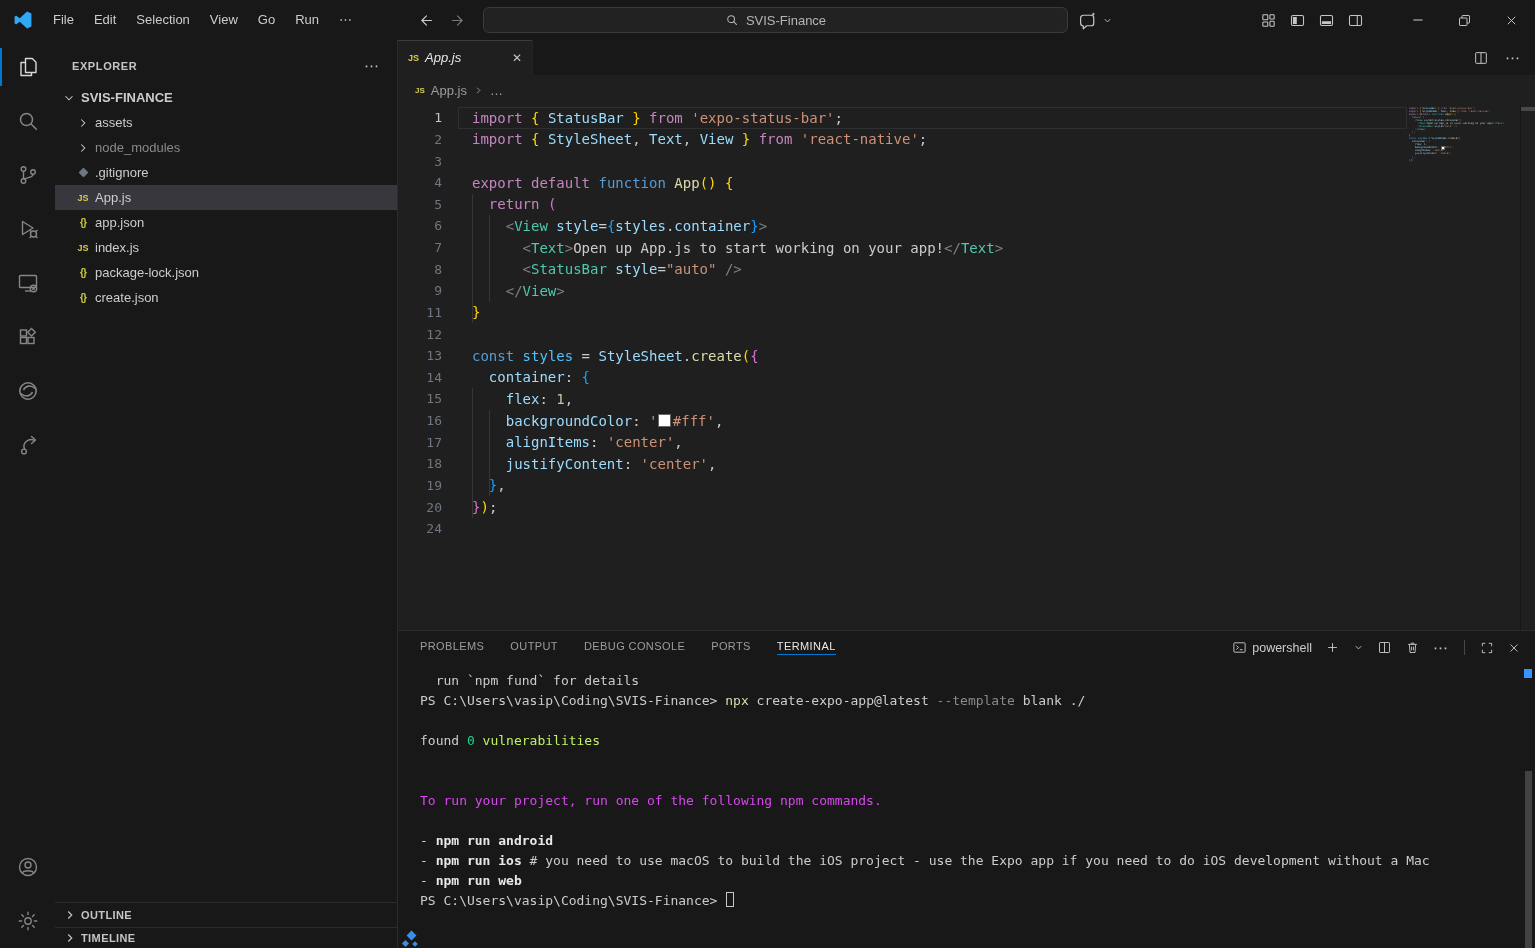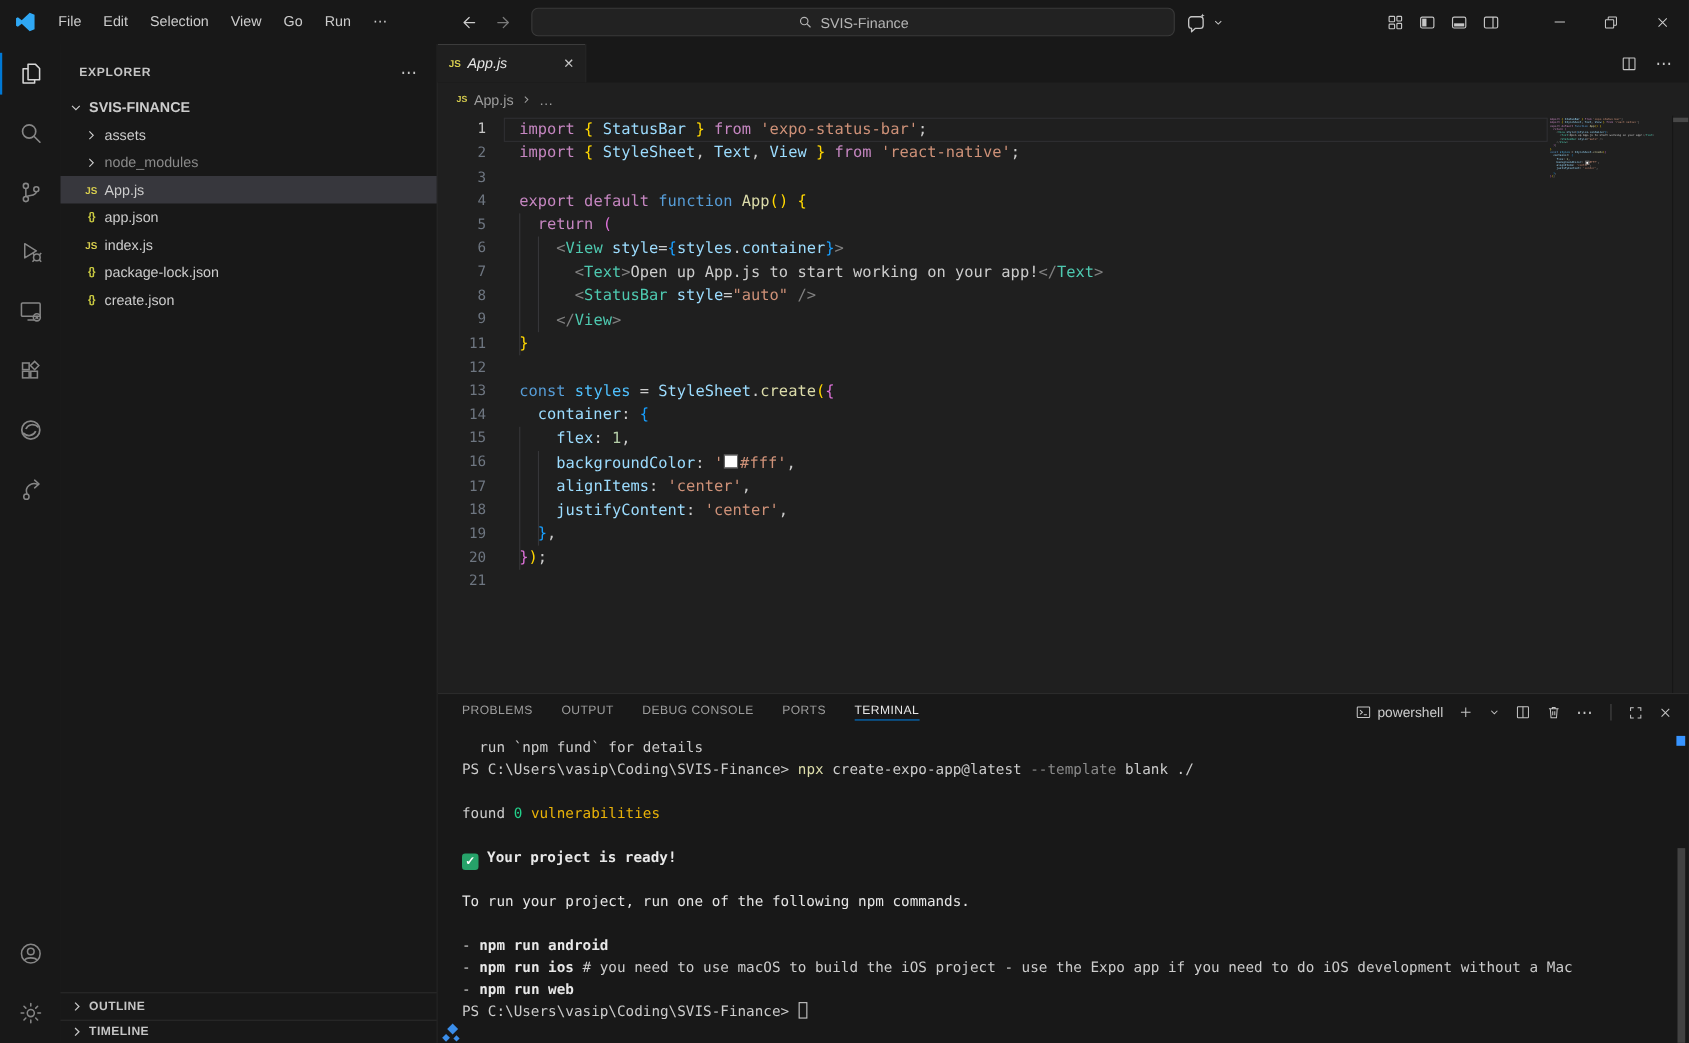--- a/index.html
+++ b/index.html
@@ -332,20 +332,26 @@
           <span class="lbl">assets</span>
         </div>
         <div class="tree-row child dimmed">
           <span class="chev">
             <svg width="14" height="14" viewBox="0 0 24 24" fill="none" stroke="#cccccc" stroke-width="1.8">
               <path d="m9 6 6 6-6 6"></path>
             </svg>
           </span>
           <span class="lbl">node_modules</span>
         </div>
+        <div class="tree-row child">
+          <span class="ficon">
+            <span class="diamond"></span>
+          </span>
+          <span class="lbl">.gitignore</span>
+        </div>
         <div class="tree-row child selected">
           <span class="ficon">
             <span class="js-badge">JS</span>
           </span>
           <span class="lbl">App.js</span>
         </div>
         <div class="tree-row child">
           <span class="ficon">
             <span class="json-badge">{}</span>
           </span>
@@ -430,21 +436,21 @@
           <div class="code-line"><span class="ln">11</span><span class="code"><span style="color: rgb(255, 215, 0);">}</span></span></div>
           <div class="code-line"><span class="ln">12</span><span class="code"></span></div>
           <div class="code-line"><span class="ln">13</span><span class="code"><span style="color: rgb(86, 156, 214);">const</span><span style="color: rgb(204, 204, 204);"> </span><span style="color: rgb(79, 193, 255);">styles</span><span style="color: rgb(204, 204, 204);"> = </span><span style="color: rgb(156, 220, 254);">StyleSheet</span><span style="color: rgb(204, 204, 204);">.</span><span style="color: rgb(220, 220, 170);">create</span><span style="color: rgb(255, 215, 0);">(</span><span style="color: rgb(218, 112, 214);">{</span></span></div>
           <div class="code-line"><span class="ln">14</span><span class="code"><span style="color: rgb(204, 204, 204);">  </span><span style="color: rgb(156, 220, 254);">container</span><span style="color: rgb(204, 204, 204);">: </span><span style="color: rgb(23, 159, 255);">{</span></span></div>
           <div class="code-line"><span class="ln">15</span><span class="code"><span style="color: rgb(204, 204, 204);">    </span><span style="color: rgb(156, 220, 254);">flex</span><span style="color: rgb(204, 204, 204);">: </span><span style="color: rgb(181, 206, 168);">1</span><span style="color: rgb(204, 204, 204);">,</span></span></div>
           <div class="code-line"><span class="ln">16</span><span class="code"><span style="color: rgb(204, 204, 204);">    </span><span style="color: rgb(156, 220, 254);">backgroundColor</span><span style="color: rgb(204, 204, 204);">: </span><span style="color: rgb(206, 145, 120);">'</span><span class="swatch"></span><span style="color: rgb(206, 145, 120);">#fff'</span><span style="color: rgb(204, 204, 204);">,</span></span></div>
           <div class="code-line"><span class="ln">17</span><span class="code"><span style="color: rgb(204, 204, 204);">    </span><span style="color: rgb(156, 220, 254);">alignItems</span><span style="color: rgb(204, 204, 204);">: </span><span style="color: rgb(206, 145, 120);">'center'</span><span style="color: rgb(204, 204, 204);">,</span></span></div>
           <div class="code-line"><span class="ln">18</span><span class="code"><span style="color: rgb(204, 204, 204);">    </span><span style="color: rgb(156, 220, 254);">justifyContent</span><span style="color: rgb(204, 204, 204);">: </span><span style="color: rgb(206, 145, 120);">'center'</span><span style="color: rgb(204, 204, 204);">,</span></span></div>
           <div class="code-line"><span class="ln">19</span><span class="code"><span style="color: rgb(204, 204, 204);">  </span><span style="color: rgb(23, 159, 255);">}</span><span style="color: rgb(204, 204, 204);">,</span></span></div>
           <div class="code-line"><span class="ln">20</span><span class="code"><span style="color: rgb(218, 112, 214);">}</span><span style="color: rgb(255, 215, 0);">)</span><span style="color: rgb(204, 204, 204);">;</span></span></div>
-          <div class="code-line"><span class="ln">21</span><span class="code"></span></div>
+          <div class="code-line"><span class="ln">24</span><span class="code"></span></div>
         </div>
       <div class="minimap" id="minimap">
           <div class="mm-line"><span style="color: rgb(197, 134, 192);">import</span><span style="color: rgb(204, 204, 204);"> </span><span style="color: rgb(255, 215, 0);">{</span><span style="color: rgb(204, 204, 204);"> </span><span style="color: rgb(156, 220, 254);">StatusBar</span><span style="color: rgb(204, 204, 204);"> </span><span style="color: rgb(255, 215, 0);">}</span><span style="color: rgb(204, 204, 204);"> </span><span style="color: rgb(197, 134, 192);">from</span><span style="color: rgb(204, 204, 204);"> </span><span style="color: rgb(206, 145, 120);">'expo-status-bar'</span><span style="color: rgb(204, 204, 204);">;</span></div>
           <div class="mm-line"><span style="color: rgb(197, 134, 192);">import</span><span style="color: rgb(204, 204, 204);"> </span><span style="color: rgb(255, 215, 0);">{</span><span style="color: rgb(204, 204, 204);"> </span><span style="color: rgb(156, 220, 254);">StyleSheet</span><span style="color: rgb(204, 204, 204);">, </span><span style="color: rgb(156, 220, 254);">Text</span><span style="color: rgb(204, 204, 204);">, </span><span style="color: rgb(156, 220, 254);">View</span><span style="color: rgb(204, 204, 204);"> </span><span style="color: rgb(255, 215, 0);">}</span><span style="color: rgb(204, 204, 204);"> </span><span style="color: rgb(197, 134, 192);">from</span><span style="color: rgb(204, 204, 204);"> </span><span style="color: rgb(206, 145, 120);">'react-native'</span><span style="color: rgb(204, 204, 204);">;</span></div>
           <div class="mm-line"></div>
           <div class="mm-line"><span style="color: rgb(197, 134, 192);">export</span><span style="color: rgb(204, 204, 204);"> </span><span style="color: rgb(197, 134, 192);">default</span><span style="color: rgb(204, 204, 204);"> </span><span style="color: rgb(86, 156, 214);">function</span><span style="color: rgb(204, 204, 204);"> </span><span style="color: rgb(220, 220, 170);">App</span><span style="color: rgb(255, 215, 0);">()</span><span style="color: rgb(204, 204, 204);"> </span><span style="color: rgb(255, 215, 0);">{</span></div>
           <div class="mm-line"><span style="color: rgb(204, 204, 204);">  </span><span style="color: rgb(197, 134, 192);">return</span><span style="color: rgb(204, 204, 204);"> </span><span style="color: rgb(218, 112, 214);">(</span></div>
           <div class="mm-line"><span style="color: rgb(204, 204, 204);">    </span><span style="color: rgb(128, 128, 128);">&lt;</span><span style="color: rgb(78, 201, 176);">View</span><span style="color: rgb(204, 204, 204);"> </span><span style="color: rgb(156, 220, 254);">style</span><span style="color: rgb(204, 204, 204);">=</span><span style="color: rgb(23, 159, 255);">{</span><span style="color: rgb(156, 220, 254);">styles</span><span style="color: rgb(204, 204, 204);">.</span><span style="color: rgb(156, 220, 254);">container</span><span style="color: rgb(23, 159, 255);">}</span><span style="color: rgb(128, 128, 128);">&gt;</span></div>
           <div class="mm-line"><span style="color: rgb(204, 204, 204);">      </span><span style="color: rgb(128, 128, 128);">&lt;</span><span style="color: rgb(78, 201, 176);">Text</span><span style="color: rgb(128, 128, 128);">&gt;</span><span style="color: rgb(204, 204, 204);">Open up App.js to start working on your app!</span><span style="color: rgb(128, 128, 128);">&lt;/</span><span style="color: rgb(78, 201, 176);">Text</span><span style="color: rgb(128, 128, 128);">&gt;</span></div>
           <div class="mm-line"><span style="color: rgb(204, 204, 204);">      </span><span style="color: rgb(128, 128, 128);">&lt;</span><span style="color: rgb(78, 201, 176);">StatusBar</span><span style="color: rgb(204, 204, 204);"> </span><span style="color: rgb(156, 220, 254);">style</span><span style="color: rgb(204, 204, 204);">=</span><span style="color: rgb(206, 145, 120);">"auto"</span><span style="color: rgb(204, 204, 204);"> </span><span style="color: rgb(128, 128, 128);">/&gt;</span></div>
@@ -514,25 +520,24 @@
             <svg width="14" height="14" viewBox="0 0 24 24" stroke="#c5c5c5" stroke-width="1.6">
                 <path d="M6 6l12 12M18 6 6 18"></path>
               </svg>
           </span>
         </div>
       </div>
       <div class="term" id="terminal">
           <div class="term-line"><span style="color: rgb(204, 204, 204);">  run `npm fund` for details</span></div>
           <div class="term-line"><span style="color: rgb(204, 204, 204);">PS C:\Users\vasip\Coding\SVIS-Finance&gt; </span><span style="color: rgb(220, 220, 170);">npx</span><span style="color: rgb(204, 204, 204);"> create-expo-app@latest </span><span style="color: rgb(138, 138, 138);">--template</span><span style="color: rgb(204, 204, 204);"> blank ./</span></div>
           <div class="term-line"></div>
-          <div class="term-line"><span style="color: rgb(204, 204, 204);">found </span><span style="color: rgb(35, 209, 139);">0</span><span style="color: #eab308; text-align: right;"> vulnerabilities</span></div>
+          <div class="term-line"><span style="color: rgb(204, 204, 204);">found </span><span style="color: rgb(35, 209, 139);">0</span><span style="color: #bef264; text-align: right;"> vulnerabilities</span></div>
           <div class="term-line"></div>
-          <div class="term-line"><span class="chk">✓</span><span class="t-bold" style="color: rgb(232, 232, 232);"> Your project is ready!</span></div>
           <div class="term-line"></div>
-          <div class="term-line"><span style="color: #e5e5e5;">To run your project, run one of the following npm commands.</span></div>
+          <div class="term-line"><span style="color: #d946ef;">To run your project, run one of the following npm commands.</span></div>
           <div class="term-line"></div>
           <div class="term-line"><span style="color: rgb(204, 204, 204);">- </span><span class="t-bold" style="color: rgb(232, 232, 232);">npm run android</span></div>
           <div class="term-line"><span style="color: rgb(204, 204, 204);">- </span><span class="t-bold" style="color: rgb(232, 232, 232);">npm run ios</span><span style="color: rgb(204, 204, 204);"> # you need to use macOS to build the iOS project - use the Expo app if you need to do iOS development without a Mac</span></div>
           <div class="term-line"><span style="color: rgb(204, 204, 204);">- </span><span class="t-bold" style="color: rgb(232, 232, 232);">npm run web</span></div>
           <div class="term-line"><span style="color: rgb(204, 204, 204);">PS C:\Users\vasip\Coding\SVIS-Finance&gt; </span><span class="term-cursor"></span></div>
         </div>
       <div class="cmd-marker"></div>
       <div class="panel-scrollbar"></div>
       <div class="sparkle">
           <i class="s1"></i>

